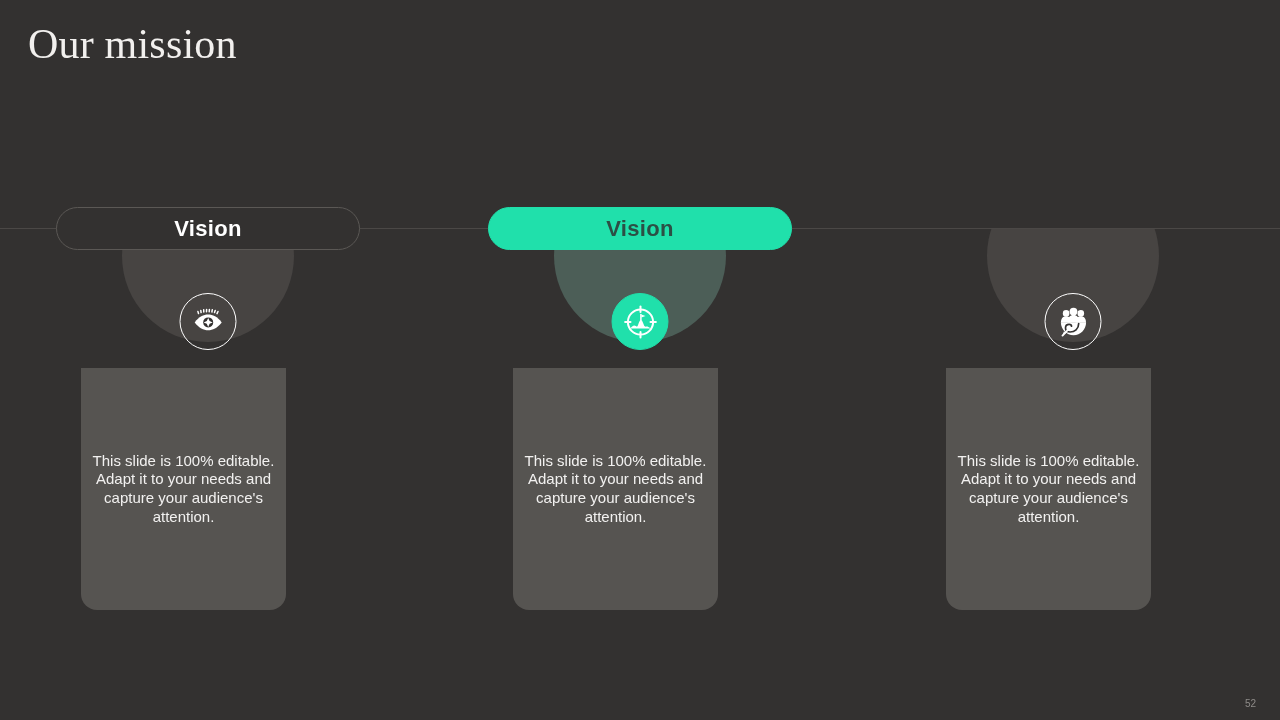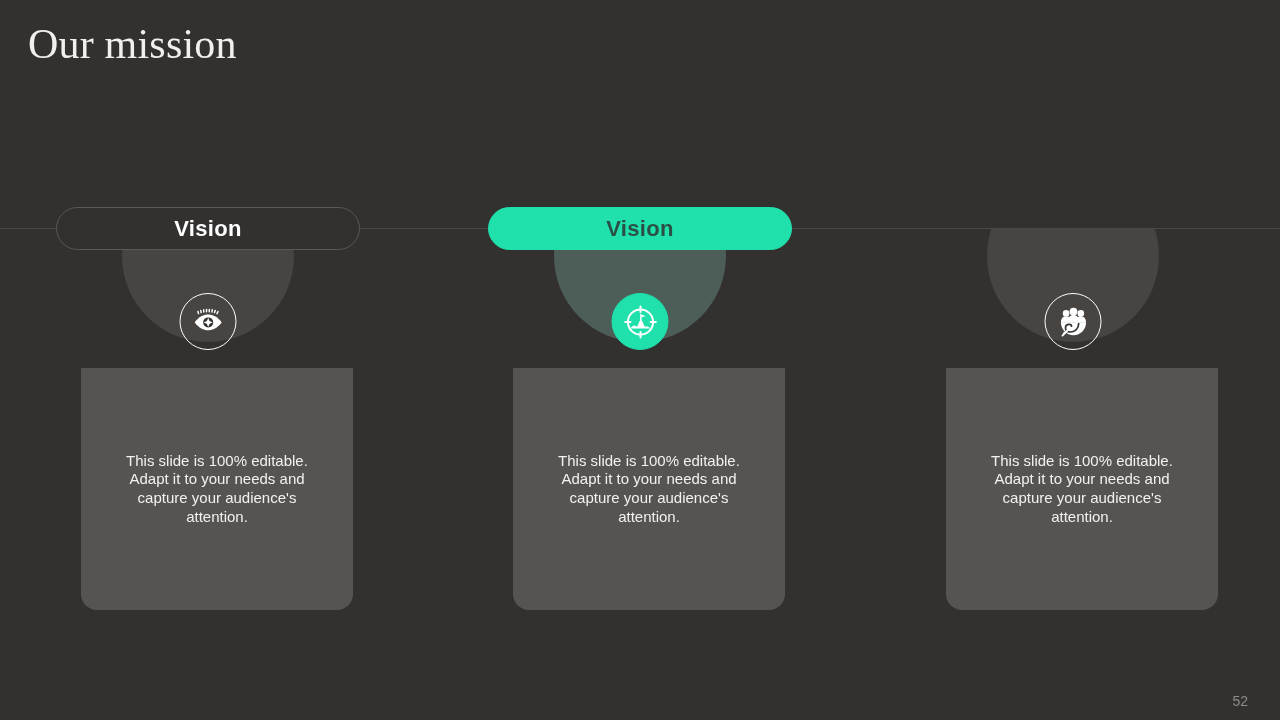--- a/index.html
+++ b/index.html
@@ -128,42 +128,42 @@
     background: #20e0ab;
     border-color: #20e0ab;
   }
   .icon-badge svg { display: block; }
 
   
   .card {
     position: absolute;
     left: 25px;
     top: 368px;
-    width: 272px;
+    width: 205px;
     height: 242px;
     background: #565451;
     border-radius: 0 0 16px 16px;
     display: flex;
     align-items: center;
     justify-content: center;
   }
   .card-text {
     width: 212px;
     text-align: center;
     font-size: 15px;
     line-height: 18.6px;
     color: #f2f1f0;
   }
 
   
   .page-number {
     position: absolute;
-    right: 32px;
+    right: 24px;
     bottom: 11px;
-    font-size: 14px;
+    font-size: 10px;
     color: #8e8b88;
   }
 </style>
 </head>
 <body>
 
 <div class="slide">
 
   <div class="slide-title">Our mission</div>
 

